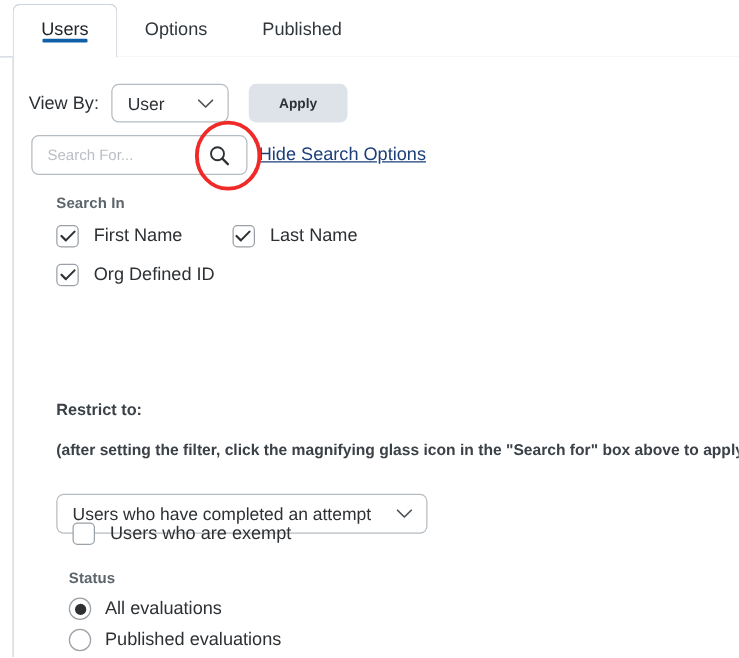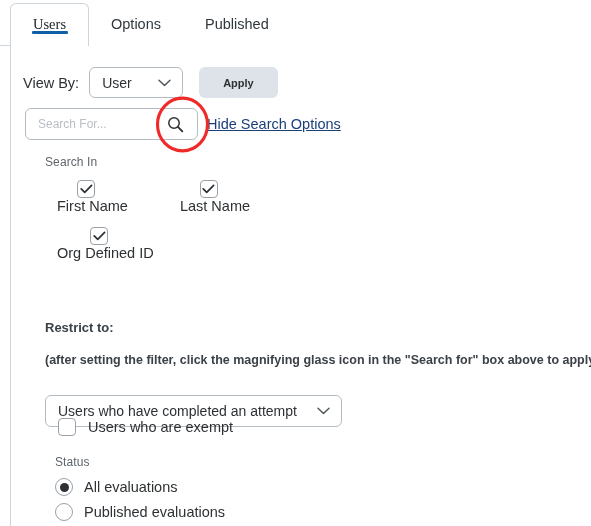--- a/index.html
+++ b/index.html
@@ -54,21 +54,20 @@
     white-space: nowrap;
   }
   .tab.active {
     background: #ffffff;
     border: 1px solid #cdd5db;
     border-bottom: none;
     border-top-left-radius: 6px;
     border-top-right-radius: 6px;
     z-index: 3;
     padding-top: 12px;
-    font-family: Liberation Serif, serif;
   }
   .tab.active .tab-label {
     color: #202629;
   }
   .tab-underline {
     position: absolute;
     left: 50%;
     transform: translateX(-50%);
     bottom: 12px;
     width: 36px;
@@ -203,21 +202,21 @@
     top: 96px;
     width: 55px;
     height: 57px;
     pointer-events: none;
     z-index: 9;
   }
 
   
   .grp-label {
     font-size: 12px;
-    font-weight: normal;
+    font-weight: bold;
     color: #5d656c;
     letter-spacing: .1px;
   }
 
   
   .searchin-block {
     position: absolute;
     left: 34px;
     top: 110px;
   }
@@ -228,21 +227,20 @@
   }
   .cb-line2 {
     display: flex;
     align-items: center;
     margin-top: 13px;
   }
   .cb-item {
     display: flex;
     align-items: center;
     cursor: pointer;
-    flex-direction: column;
   }
   .checkbox {
     width: 18px;
     height: 18px;
     border: 1px solid #9aa1a8;
     border-radius: 4px;
     background: #ffffff;
     box-sizing: border-box;
     display: flex;
     align-items: center;

